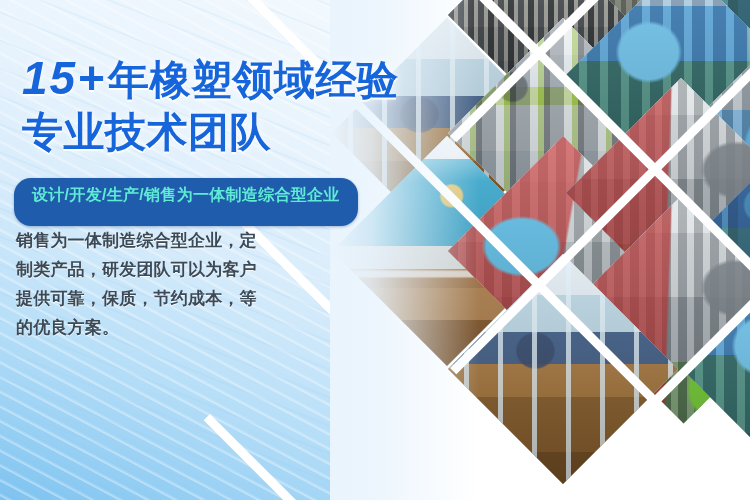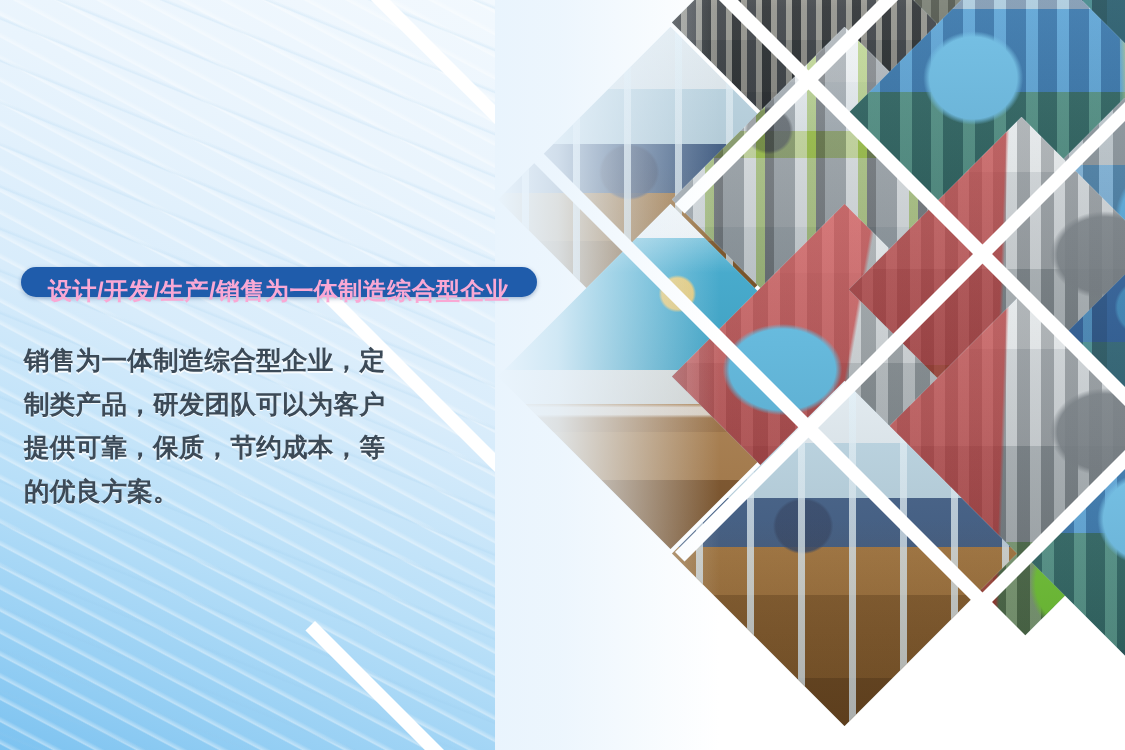--- a/index.html
+++ b/index.html
@@ -206,22 +206,22 @@
     text-shadow:0 2px 0 rgba(255,255,255,.95),0 0 10px rgba(255,255,255,.9);
   }
   .headline .num{
     font-style:italic;font-size:46px;font-weight:bold;
     letter-spacing:2px;margin-right:2px;
   }
   .headline .l2{display:block;}
 
   .pill{
     position:absolute;left:14px;top:178px;
-    height:20px;padding:0 18px;border-radius:17px;
-    background:#1f5cab;color:#f9a8d4;
+    height:48px;padding:0 18px;border-radius:17px;
+    background:#1f5cab;color:#5eead4;
     font-size:16px;font-weight:bold;line-height:34px;
     white-space:nowrap;letter-spacing:.3px;
     box-shadow:0 1px 3px rgba(20,60,120,.35);
   }
 
   .body-copy{
     position:absolute;left:16px;top:226px;width:252px;
     font-size:17px;line-height:29px;font-weight:bold;
     color:#3c4a57;letter-spacing:.2px;
     text-shadow:0 1px 0 rgba(255,255,255,.8);
@@ -316,19 +316,23 @@
       <div class="seam" style="left:120px;top:408px;width:900px;height:9px;transform:rotate(-45deg);transform-origin:0 0;"></div>
       <div class="seam" style="left:120px;top:176px;width:900px;height:9px;transform:rotate(-45deg);transform-origin:0 0;"></div>
       <div class="seam" style="left:120px;top:872px;width:900px;height:9px;transform:rotate(-45deg);transform-origin:0 0;"></div>
     </div>
 
     <div class="collage-fade"></div>
   </div>
 
   <div class="text-block">
 
+    <div class="headline">
+      <span class="num">15+</span><span>年橡塑领域经验</span>
+      <span class="l2">专业技术团队</span>
+    </div>
 
     <div class="pill">设计/开发/生产/销售为一体制造综合型企业</div>
 
     <div class="body-copy">销售为一体制造综合型企业，定制类产品，研发团队可以为客户提供可靠，保质，节约成本，等的优良方案。</div>
   </div>
 
 </div>
 
 </body></html>

